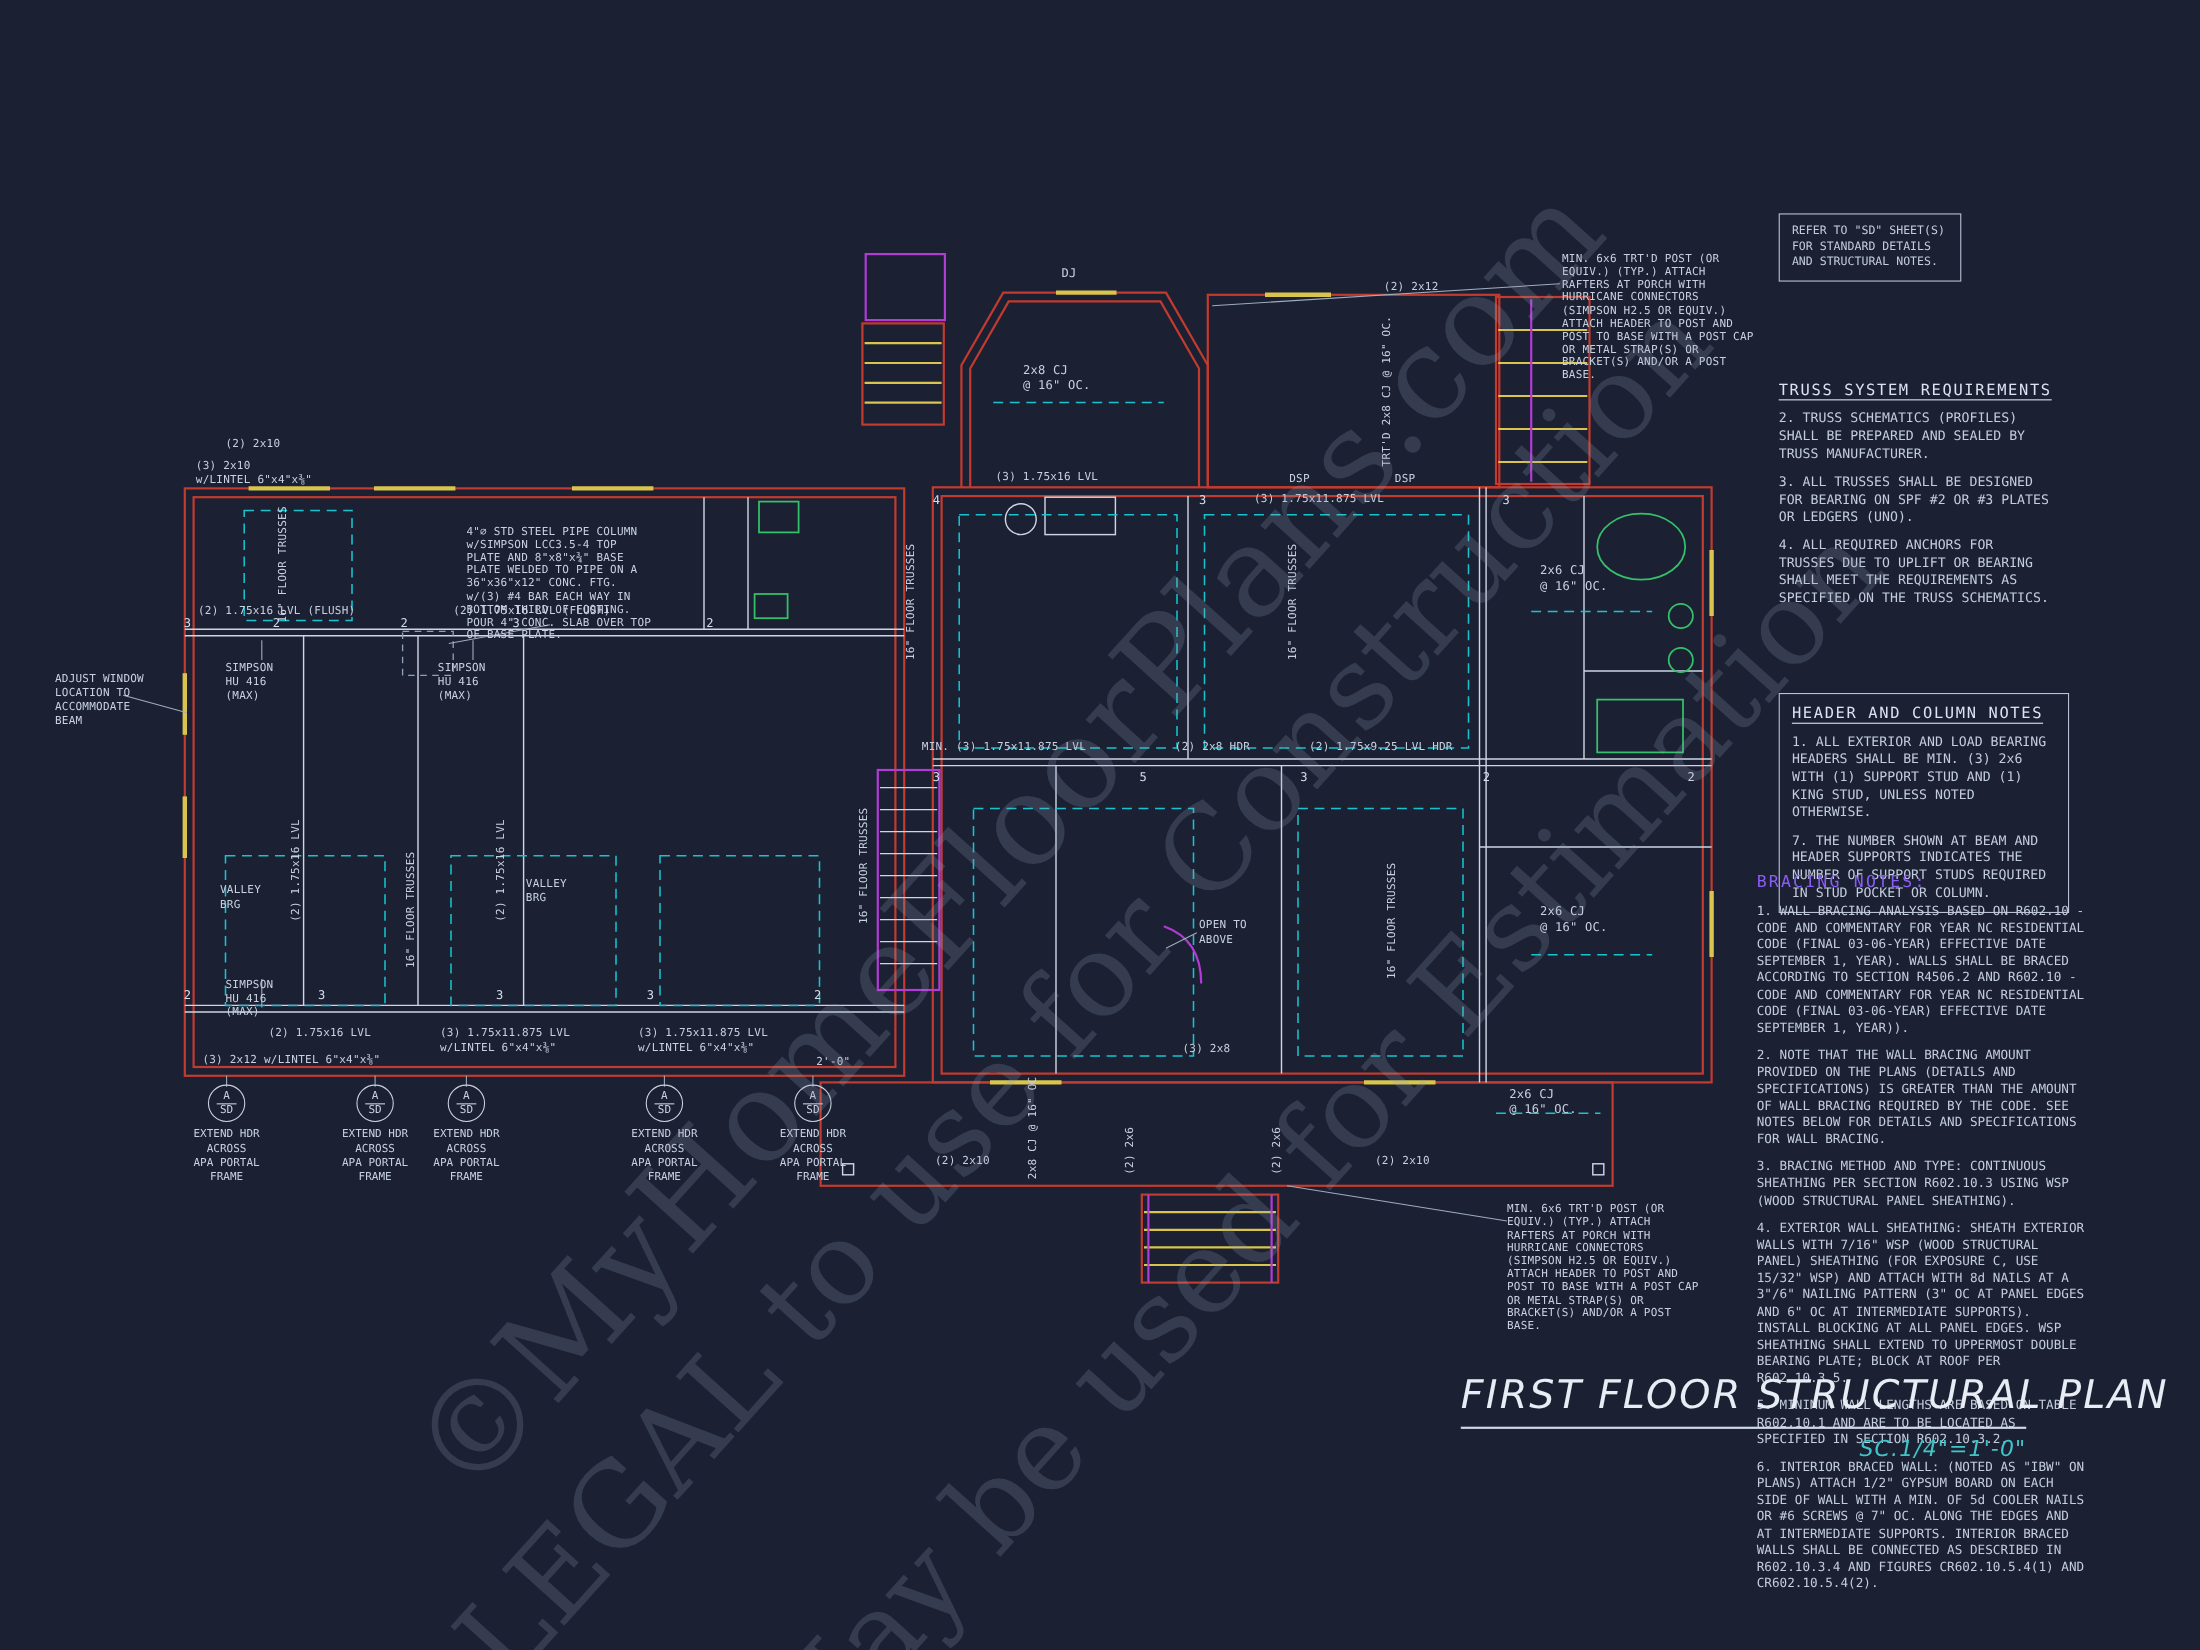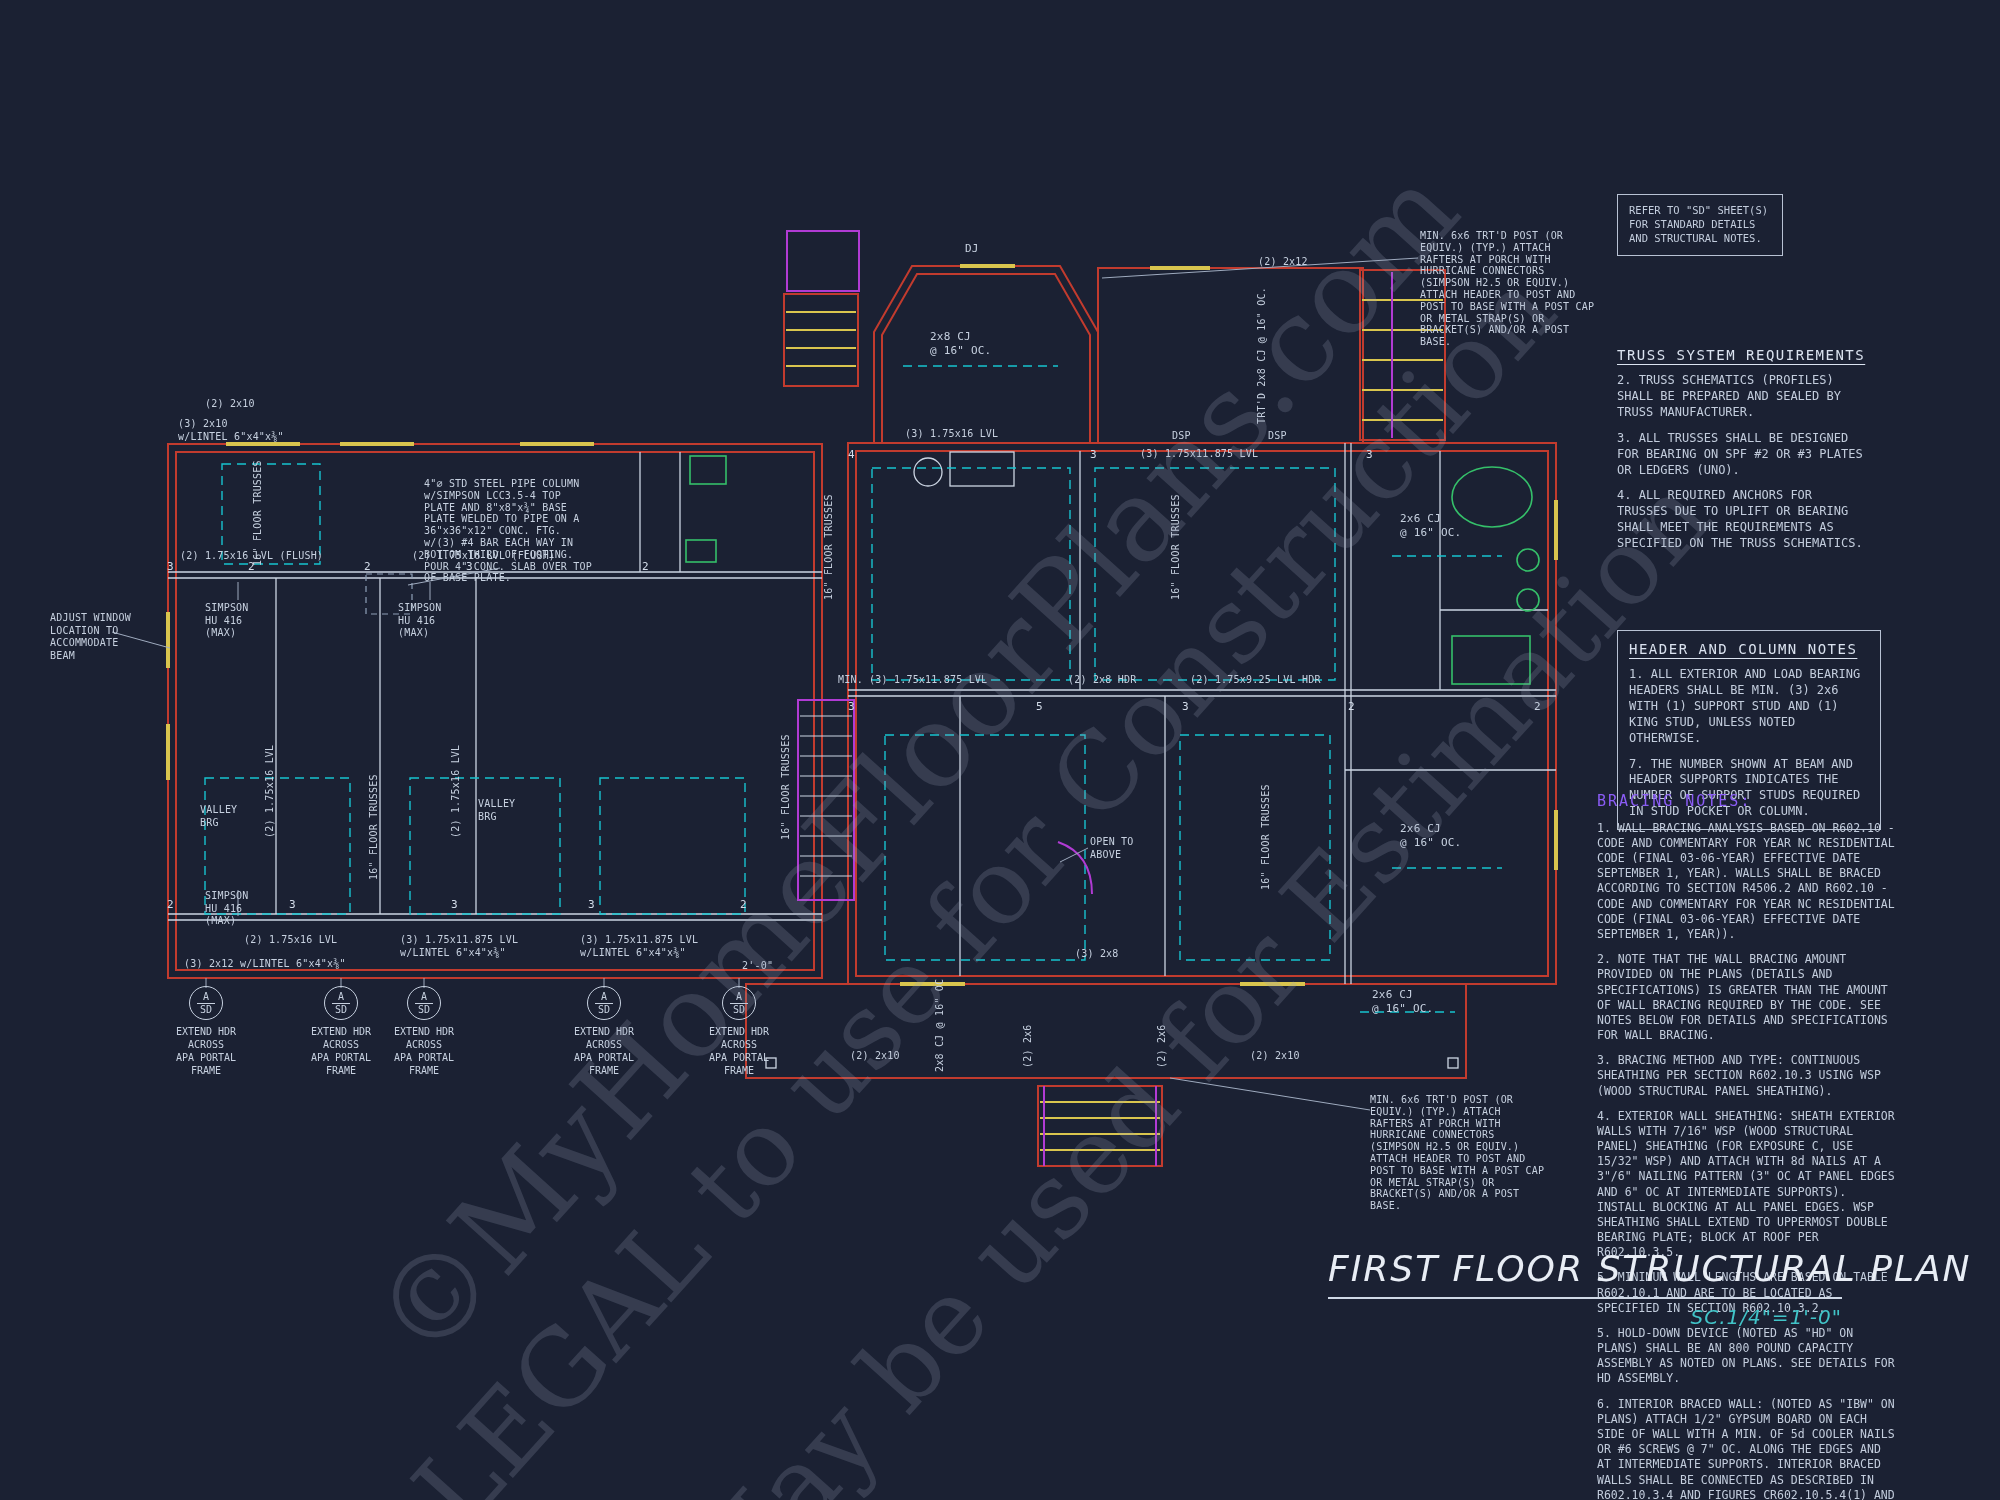--- a/index.html
+++ b/index.html
@@ -329,21 +329,20 @@
     <div class="note-item" style="margin-bottom:0">7. THE NUMBER SHOWN AT BEAM AND HEADER SUPPORTS INDICATES THE NUMBER OF SUPPORT STUDS REQUIRED IN STUD POCKET OR COLUMN.</div>
   </div>
 
   <div class="note" style="left:1597px;top:792px;width:300px;font-size:11.5px">
     <div class="note-h2">BRACING NOTES:</div>
     <div class="note-item">1. WALL BRACING ANALYSIS BASED ON R602.10 - CODE AND COMMENTARY FOR YEAR NC RESIDENTIAL CODE (FINAL 03-06-YEAR) EFFECTIVE DATE SEPTEMBER 1, YEAR). WALLS SHALL BE BRACED ACCORDING TO SECTION R4506.2 AND R602.10 - CODE AND COMMENTARY FOR YEAR NC RESIDENTIAL CODE (FINAL 03-06-YEAR) EFFECTIVE DATE SEPTEMBER 1, YEAR)).</div>
     <div class="note-item">2. NOTE THAT THE WALL BRACING AMOUNT PROVIDED ON THE PLANS (DETAILS AND SPECIFICATIONS) IS GREATER THAN THE AMOUNT OF WALL BRACING REQUIRED BY THE CODE. SEE NOTES BELOW FOR DETAILS AND SPECIFICATIONS FOR WALL BRACING.</div>
     <div class="note-item">3. BRACING METHOD AND TYPE: CONTINUOUS SHEATHING PER SECTION R602.10.3 USING WSP (WOOD STRUCTURAL PANEL SHEATHING).</div>
     <div class="note-item">4. EXTERIOR WALL SHEATHING: SHEATH EXTERIOR WALLS WITH 7/16" WSP (WOOD STRUCTURAL PANEL) SHEATHING (FOR EXPOSURE C, USE 15/32" WSP) AND ATTACH WITH 8d NAILS AT A 3"/6" NAILING PATTERN (3" OC AT PANEL EDGES AND 6" OC AT INTERMEDIATE SUPPORTS). INSTALL BLOCKING AT ALL PANEL EDGES. WSP SHEATHING SHALL EXTEND TO UPPERMOST DOUBLE BEARING PLATE; BLOCK AT ROOF PER R602.10.3.5.</div>
     <div class="note-item">5. MINIMUM WALL LENGTHS ARE BASED ON TABLE R602.10.1 AND ARE TO BE LOCATED AS SPECIFIED IN SECTION R602.10.3.2.</div>
-    <div class="note-item">5. HOLD-DOWN DEVICE (NOTED AS "HD" ON PLANS) SHALL BE AN 800 POUND CAPACITY ASSEMBLY AS NOTED ON PLANS. SEE DETAILS FOR HD ASSEMBLY.</div>
     <div class="note-item">6. INTERIOR BRACED WALL: (NOTED AS "IBW" ON PLANS) ATTACH 1/2" GYPSUM BOARD ON EACH SIDE OF WALL WITH A MIN. OF 5d COOLER NAILS OR #6 SCREWS @ 7" OC. ALONG THE EDGES AND AT INTERMEDIATE SUPPORTS. INTERIOR BRACED WALLS SHALL BE CONNECTED AS DESCRIBED IN R602.10.3.4 AND FIGURES CR602.10.5.4(1) AND CR602.10.5.4(2).</div>
   </div>
 
   <div class="titleblock">
     <div class="title-text">FIRST FLOOR STRUCTURAL PLAN</div>
     <div class="title-scale">SC.1/4"=1'-0"</div>
   </div>
 
   <div class="wm" id="wm1">©MyHomeFloorPlans.com</div>
   <div class="wm" id="wm2">ILLEGAL to use for Construction</div>

